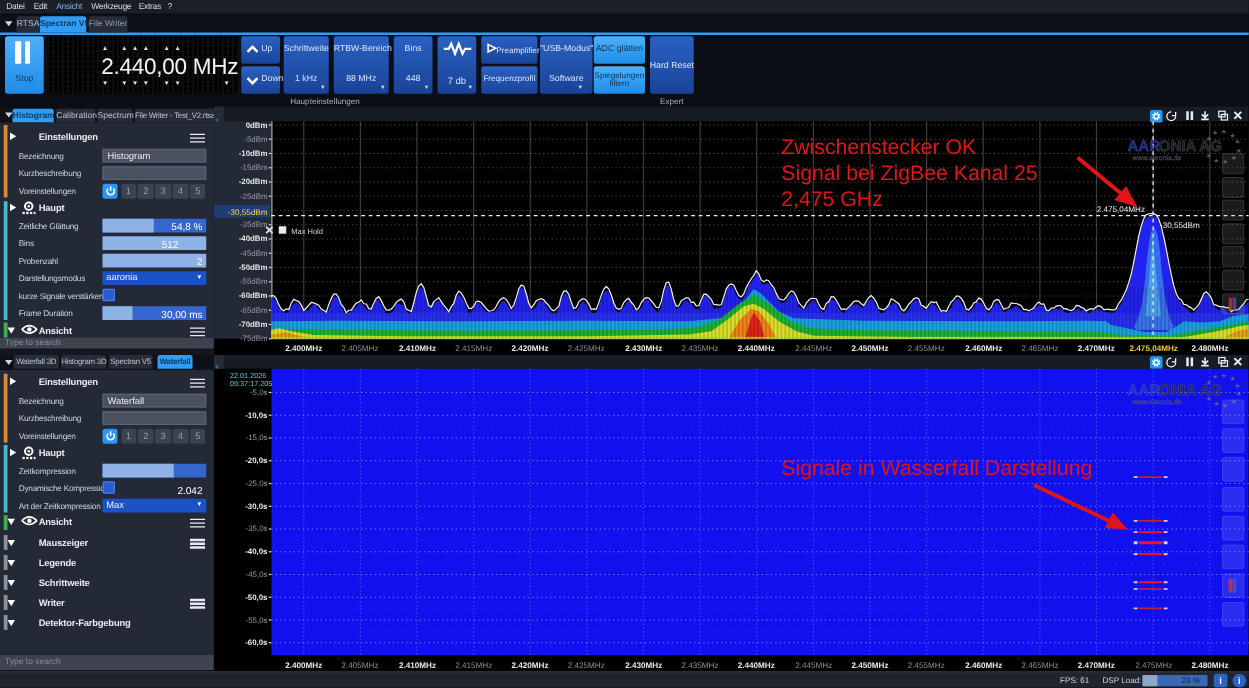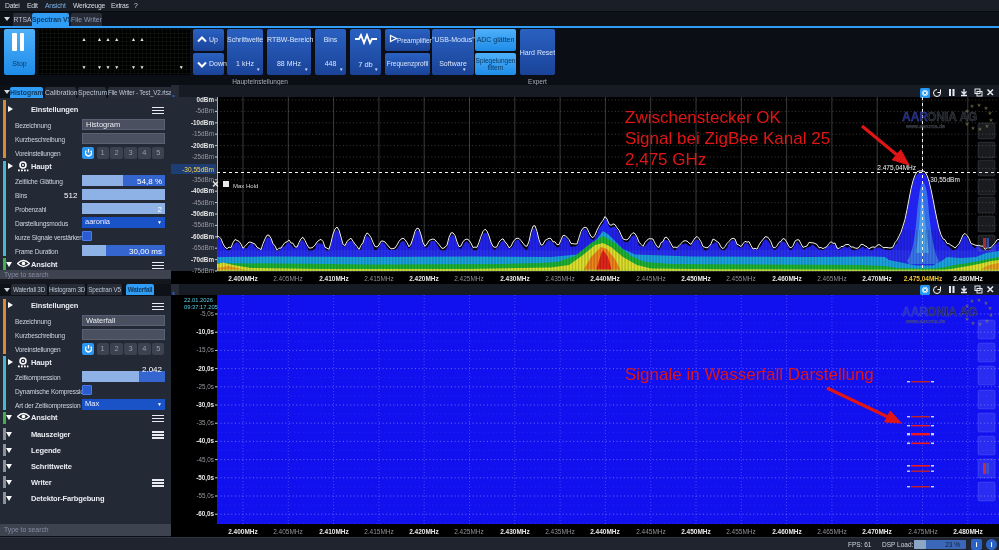--- a/index.html
+++ b/index.html
@@ -35,20 +35,21 @@
 <div class="tri" style="left:4px;top:17px;border-left:3.5px solid transparent;border-right:3.5px solid transparent;border-top:4.5px solid #cfd5de"></div>
 <div class="tab" style="left:13px;top:13px;width:19px;font-size:6.8px">RTSA</div>
 <div class="tab tabact" style="left:32px;top:13px;width:37px;font-size:6.8px;white-space:nowrap">Spectran V5</div>
 <div class="tab" style="left:71px;top:13px;width:31px;color:#8d9ab4;font-size:6.8px;white-space:nowrap">File Writer</div>
 <div class="abs" style="left:0;top:28px;width:999px;height:58px;background:#0b0e14"></div>
 <div class="btn btnb" style="left:4px;top:29px;width:31px;height:46px"></div>
 <div class="abs" style="left:12px;top:33px;width:4.5px;height:18px;background:#fff;border-radius:1px"></div>
 <div class="abs" style="left:19.5px;top:33px;width:4.5px;height:18px;background:#fff;border-radius:1px"></div>
 <div class="abs" style="left:4px;top:60px;width:31px;text-align:center;font-size:7px;color:#123a60">Stop</div>
 <div class="abs" style="left:38px;top:29px;width:152px;height:46px;background:#000;border-radius:2px;background-image:repeating-linear-gradient(to right,#0c0e0c 0,#0c0e0c 1px,transparent 1px,transparent 4px),repeating-linear-gradient(to bottom,#0c0e0c 0,#0c0e0c 1px,transparent 1px,transparent 4px)"></div>
+<div class="abs" style="left:81px;top:43px;font-size:18px;color:#f4f4f4;white-space:nowrap;letter-spacing:-0.2px">2.440,00 MHz</div>
 <div class="abs" style="left:81.6px;top:36px;font-size:5px;color:#e8e8e8">▲</div>
 <div class="abs" style="left:97px;top:36px;font-size:5px;color:#e8e8e8">▲</div>
 <div class="abs" style="left:105.5px;top:36px;font-size:5px;color:#e8e8e8">▲</div>
 <div class="abs" style="left:114.3px;top:36px;font-size:5px;color:#e8e8e8">▲</div>
 <div class="abs" style="left:130.9px;top:36px;font-size:5px;color:#e8e8e8">▲</div>
 <div class="abs" style="left:139.6px;top:36px;font-size:5px;color:#e8e8e8">▲</div>
 <div class="abs" style="left:81.6px;top:64px;font-size:5px;color:#e8e8e8">▼</div>
 <div class="abs" style="left:97px;top:64px;font-size:5px;color:#e8e8e8">▼</div>
 <div class="abs" style="left:105.5px;top:64px;font-size:5px;color:#e8e8e8">▼</div>
 <div class="abs" style="left:114.3px;top:64px;font-size:5px;color:#e8e8e8">▼</div>
@@ -147,21 +148,21 @@
         <rect x="10" y="9.5" width="1.4" height="1.8"></rect>
       </g>
     </svg>
 <div class="hdr" style="left:31px;top:161px">Haupt</div>
 <div class="lbl" style="left:15px;top:175.5px">Zeitliche Glättung</div>
 <div class="bar" style="top:175px;background:#3566cf"></div>
 <div class="abs" style="left:82px;top:175px;width:40.67px;height:10.5px;background:#8fb2e6"></div>
 <div class="abs" style="left:82px;top:176.5px;width:80px;text-align:right;font-size:8px;color:#fff">54,8 %</div>
 <div class="lbl" style="left:15px;top:189.5px">Bins</div>
 <div class="bar" style="top:189px;background:#8fb2e6"></div>
-<div class="abs" style="left:64px;top:190.5px;width:80px;text-align:left;font-size:8px;color:#fff">512</div>
+<div class="abs" style="left:96px;top:190.5px;width:80px;text-align:center;font-size:8px;color:#fff">512</div>
 <div class="lbl" style="left:15px;top:203.5px">Probenzahl</div>
 <div class="bar" style="top:203px;background:#8fb2e6"></div>
 <div class="abs" style="left:82px;top:204.5px;width:80px;text-align:right;font-size:8px;color:#fff">2</div>
 <div class="lbl" style="left:15px;top:217.5px">Darstellungsmodus</div>
 <div class="abs" style="left:82px;top:217px;width:83px;height:10.5px;background:#1a53c8;font-size:7.5px;color:#eef;line-height:10px;padding-left:3px">aaronia</div>
 <div class="abs" style="left:157px;top:219px;font-size:5px;color:#fff">▼</div>
 <div class="lbl" style="left:15px;top:231.5px">kurze Signale verstärken</div>
 <div class="abs" style="left:82px;top:231px;width:10px;height:10px;background:#2a5cd0;border-radius:1px;border:1px solid #4a7ce8"></div>
 <div class="lbl" style="left:15px;top:245.5px">Frame Duration</div>
 <div class="bar" style="top:245px;background:#3566cf"></div>
@@ -224,21 +225,21 @@
         <rect x="1" y="9.5" width="1.8" height="1.8"></rect>
         <rect x="4" y="9.5" width="1.8" height="1.8"></rect>
         <rect x="7" y="9.5" width="1.8" height="1.8"></rect>
         <rect x="10" y="9.5" width="1.4" height="1.8"></rect>
       </g>
     </svg>
 <div class="hdr" style="left:31px;top:357px">Haupt</div>
 <div class="lbl" style="left:15px;top:371.5px">Zeitkompression</div>
 <div class="bar" style="top:371px;background:#3566cf"></div>
 <div class="abs" style="left:82px;top:371px;width:57.269999999999996px;height:10.5px;background:#8fb2e6"></div>
-<div class="abs" style="left:82px;top:365px;width:80px;text-align:right;font-size:8px;color:#fff">2.042</div>
+<div class="abs" style="left:82px;top:388px;width:80px;text-align:right;font-size:8px;color:#fff">2.042</div>
 <div class="lbl" style="left:15px;top:385.5px">Dynamische Kompression</div>
 <div class="abs" style="left:82px;top:385px;width:10px;height:10px;background:#2a5cd0;border-radius:1px;border:1px solid #4a7ce8"></div>
 <div class="lbl" style="left:15px;top:399.5px">Art der Zeitkompression</div>
 <div class="abs" style="left:82px;top:399px;width:83px;height:10.5px;background:#1a53c8;font-size:7.5px;color:#eef;line-height:10px;padding-left:3px">Max</div>
 <div class="abs" style="left:157px;top:401px;font-size:5px;color:#fff">▼</div>
 <div class="tri" style="left:6px;top:415px;border-left:3.5px solid transparent;border-right:3.5px solid transparent;border-top:5px solid #fff"></div>
 <svg class="abs" style="left:17px;top:412px" width="13" height="9" viewBox="0 0 13 9">
       <path d="M0.5 4.5 Q6.5 -1.5 12.5 4.5 Q6.5 10.5 0.5 4.5 Z" fill="none" stroke="#fff" stroke-width="1.2"></path>
       <circle cx="6.5" cy="4.5" r="1.8" fill="#fff"></circle>
     </svg>

